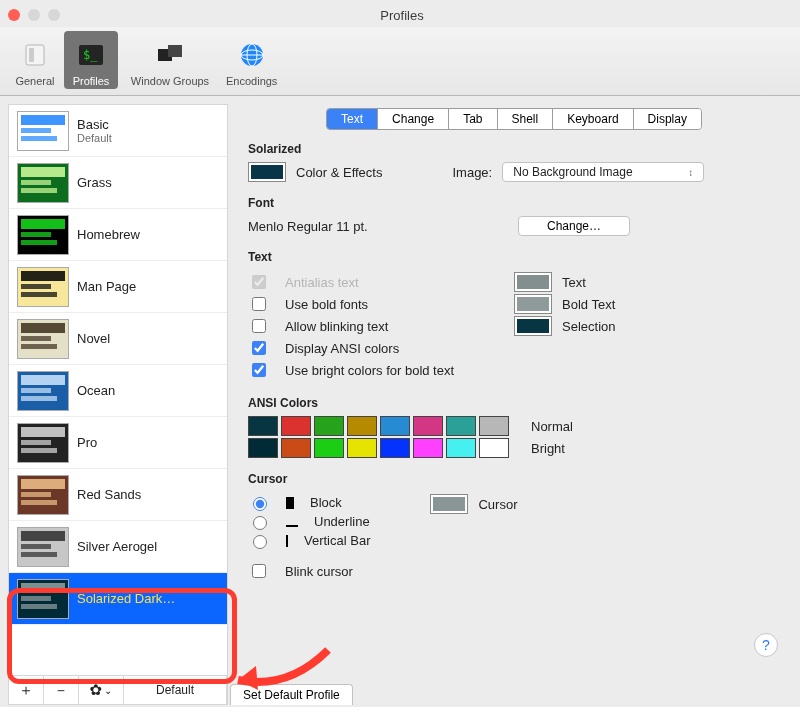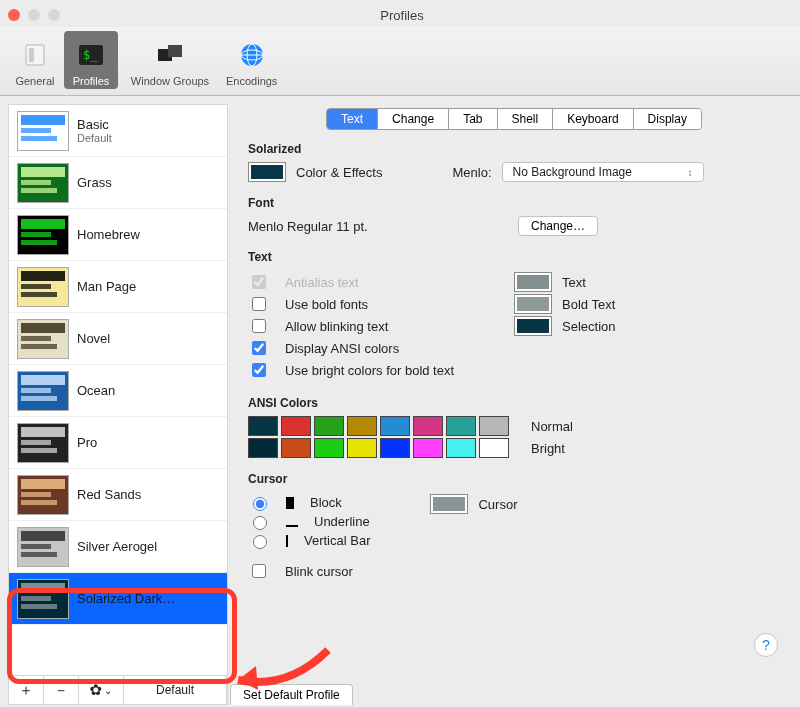--- a/index.html
+++ b/index.html
@@ -65,21 +65,21 @@
     display:flex;flex-direction:column;margin:8px 4px 4px 8px;
     border:1px solid var(--border-soft);background:#fff;
     box-sizing:border-box;
   }
   .sb-list{flex:1;overflow:hidden;}
   .sb-item{
     display:flex;align-items:center;gap:8px;
     padding:4px 8px;height:52px;box-sizing:border-box;
     border-bottom:1px solid #eee;
   }
-  .sb-item.selected{background:var(--selected);color:#0f172a;}
+  .sb-item.selected{background:var(--selected);color:#fde047;}
   .sb-thumb{
     width:52px;height:40px;border:1px solid #aaa;flex:none;
     background:#ddd;box-sizing:border-box;
   }
   .sb-labels{display:flex;flex-direction:column;overflow:hidden;}
   .sb-name{font-size:13px;white-space:nowrap;overflow:hidden;text-overflow:ellipsis;}
   .sb-sub{font-size:11px;color:var(--text-soft);}
   .sb-tools{
     display:flex;border-top:1px solid var(--border-soft);
     height:28px;
@@ -114,21 +114,21 @@
   .row label{display:flex;align-items:center;gap:16px;}
   .colorwell{
     width:36px;height:18px;border:1px solid #888;background:#083547;
     box-shadow:inset 0 0 0 2px #fff;
   }
   .colorwell.small{width:36px;height:18px;}
   .swatch{width:24px;height:16px;border:1px solid #444;display:inline-block;}
   .swatch.hollow{background:#fff;}
   .btn{
     border:1px solid #c2c2c2;border-radius:4px;background:#fff;
-    padding:2px 12px;font-size:12px;
+    padding:2px 28px;font-size:12px;
   }
   .select{
     border:1px solid #c2c2c2;border-radius:4px;background:#fff;
     padding:2px 10px 2px 10px;font-size:12px;display:flex;align-items:center;gap:30px;
     min-width:180px;justify-content:space-between;
   }
   .select::after{content:'\2195';font-size:10px;color:#666;}
   input[type=checkbox],input[type=radio]{width:14px;height:14px;accent-color:var(--tab-blue);}
   .disabled{color:var(--text-disabled);}
   .twocol{display:flex;gap:60px;align-items:flex-start;}
@@ -336,21 +336,21 @@
         <div class="segtab">Tab</div>
         <div class="segtab">Shell</div>
         <div class="segtab">Keyboard</div>
         <div class="segtab">Display</div>
       </div>
 
     <div class="sect-h">Solarized</div>
     <div class="row">
       <div class="colorwell" id="bg-well" style="background: rgb(8, 53, 71);"></div>
       <span>Color &amp; Effects</span>
-      <span style="margin-left:60px">Menlo:</span>
+      <span style="margin-left:60px">Image:</span>
       <div class="select">
         <span>No Background Image</span>
       </div>
     </div>
 
     <div class="sect-h" style="margin-top:14px">Font</div>
     <div class="row">
       <span style="flex:0 0 260px">Menlo Regular 11 pt.</span>
       <button class="btn">Change…</button>
     </div>

